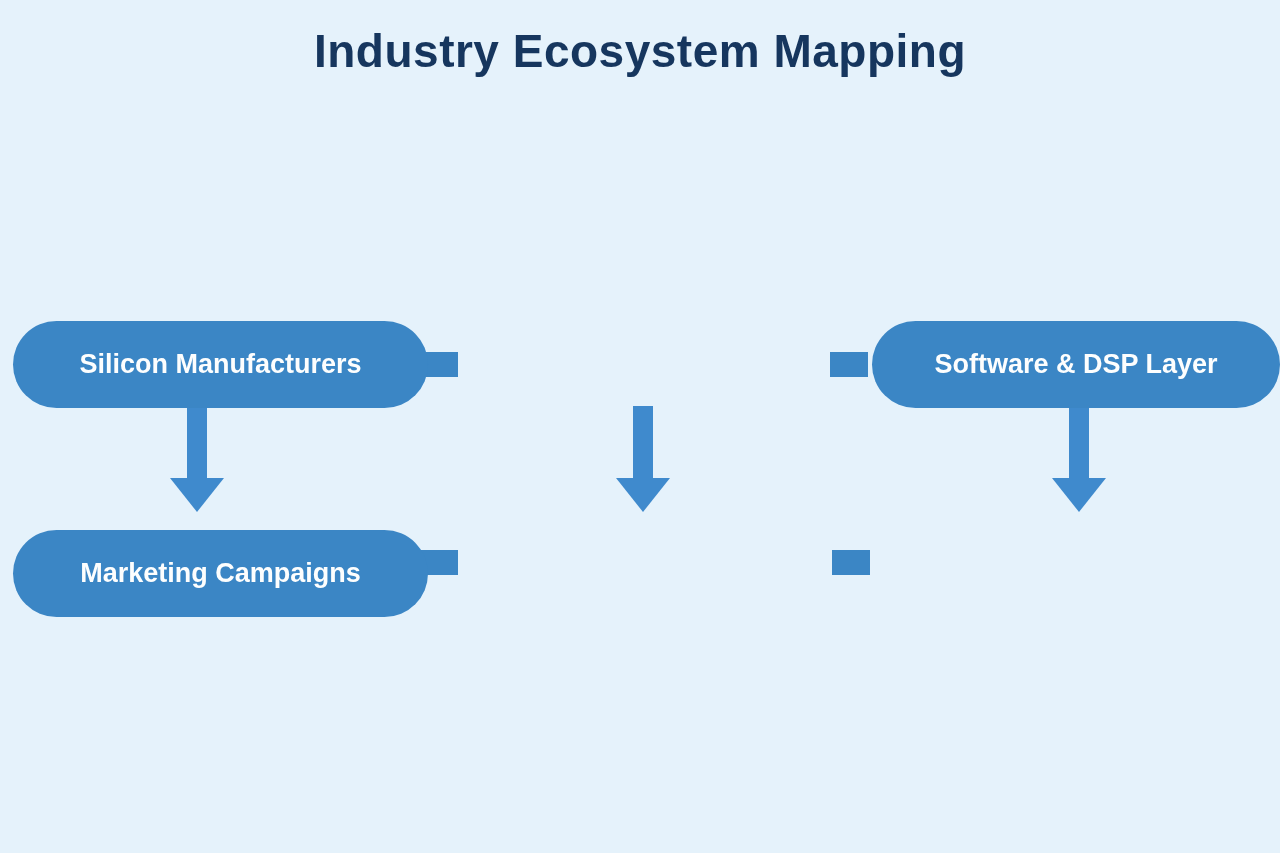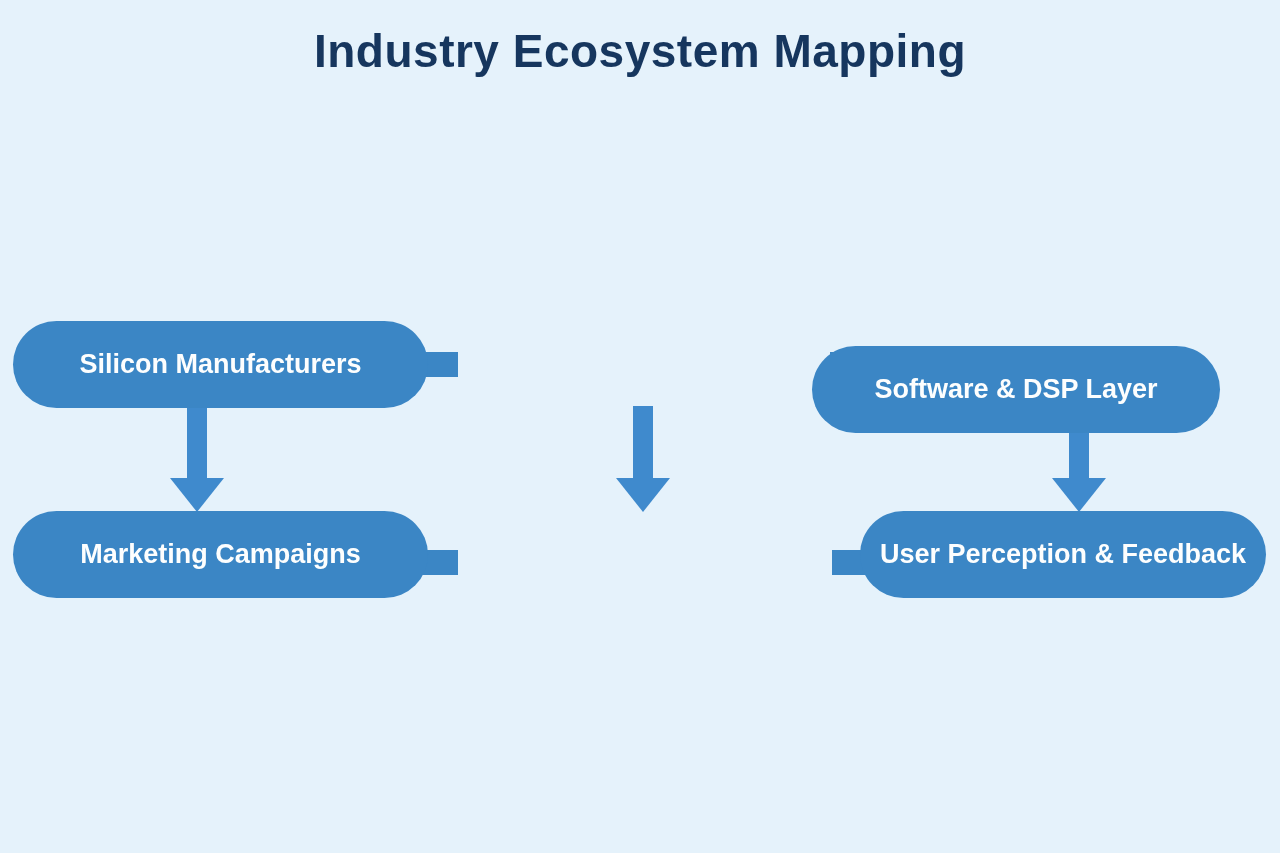--- a/index.html
+++ b/index.html
@@ -36,24 +36,24 @@
     align-items:center;
     justify-content:center;
     color:var(--node-text);
     font-size:27px;
     font-weight:700;
     white-space:nowrap;
     z-index:2;
     text-align:right;
   }
   .node-r1{top:321px;}
-  .node-r2{top:511px;}
+  .node-r2{top:530px;}
   .n0{left:13px;width:415px;}
   .n1{left:448px;width:392px;}
-  .n2{left:812px;width:408px;margin-top:25px;}
+  .n2{left:872px;width:408px;}
   .n3{left:13px;width:415px;}
   .n4{left:437px;width:405px;}
   .n5{left:860px;width:406px;}
   .connector{
     position:absolute;
     height:25px;
     background:var(--node-fill);
     z-index:1;
   }
   .c-r1{top:352px;}
@@ -83,23 +83,20 @@
   <div class="node node-r1 n0">
     <span>Silicon Manufacturers</span>
   </div>
   <div class="node node-r1 n2">
     <span>Software &amp; DSP Layer</span>
   </div>
 
   <div class="node node-r2 n3">
     <span>Marketing Campaigns</span>
   </div>
-  <div class="node node-r2 n5">
-    <span>User Perception &amp; Feedback</span>
-  </div>
 
   <div class="connector c-r1 c0"></div>
   <div class="connector c-r1 c1"></div>
   <div class="connector c-r2 c2"></div>
   <div class="connector c-r2 c3"></div>
 
   <svg class="arrow a0" viewBox="0 0 54 106" xmlns="http://www.w3.org/2000/svg">
     <rect x="17" y="0" width="20" height="76" fill="currentColor"></rect>
     <polygon points="0,72 54,72 27,106" fill="currentColor"></polygon>
   </svg>

